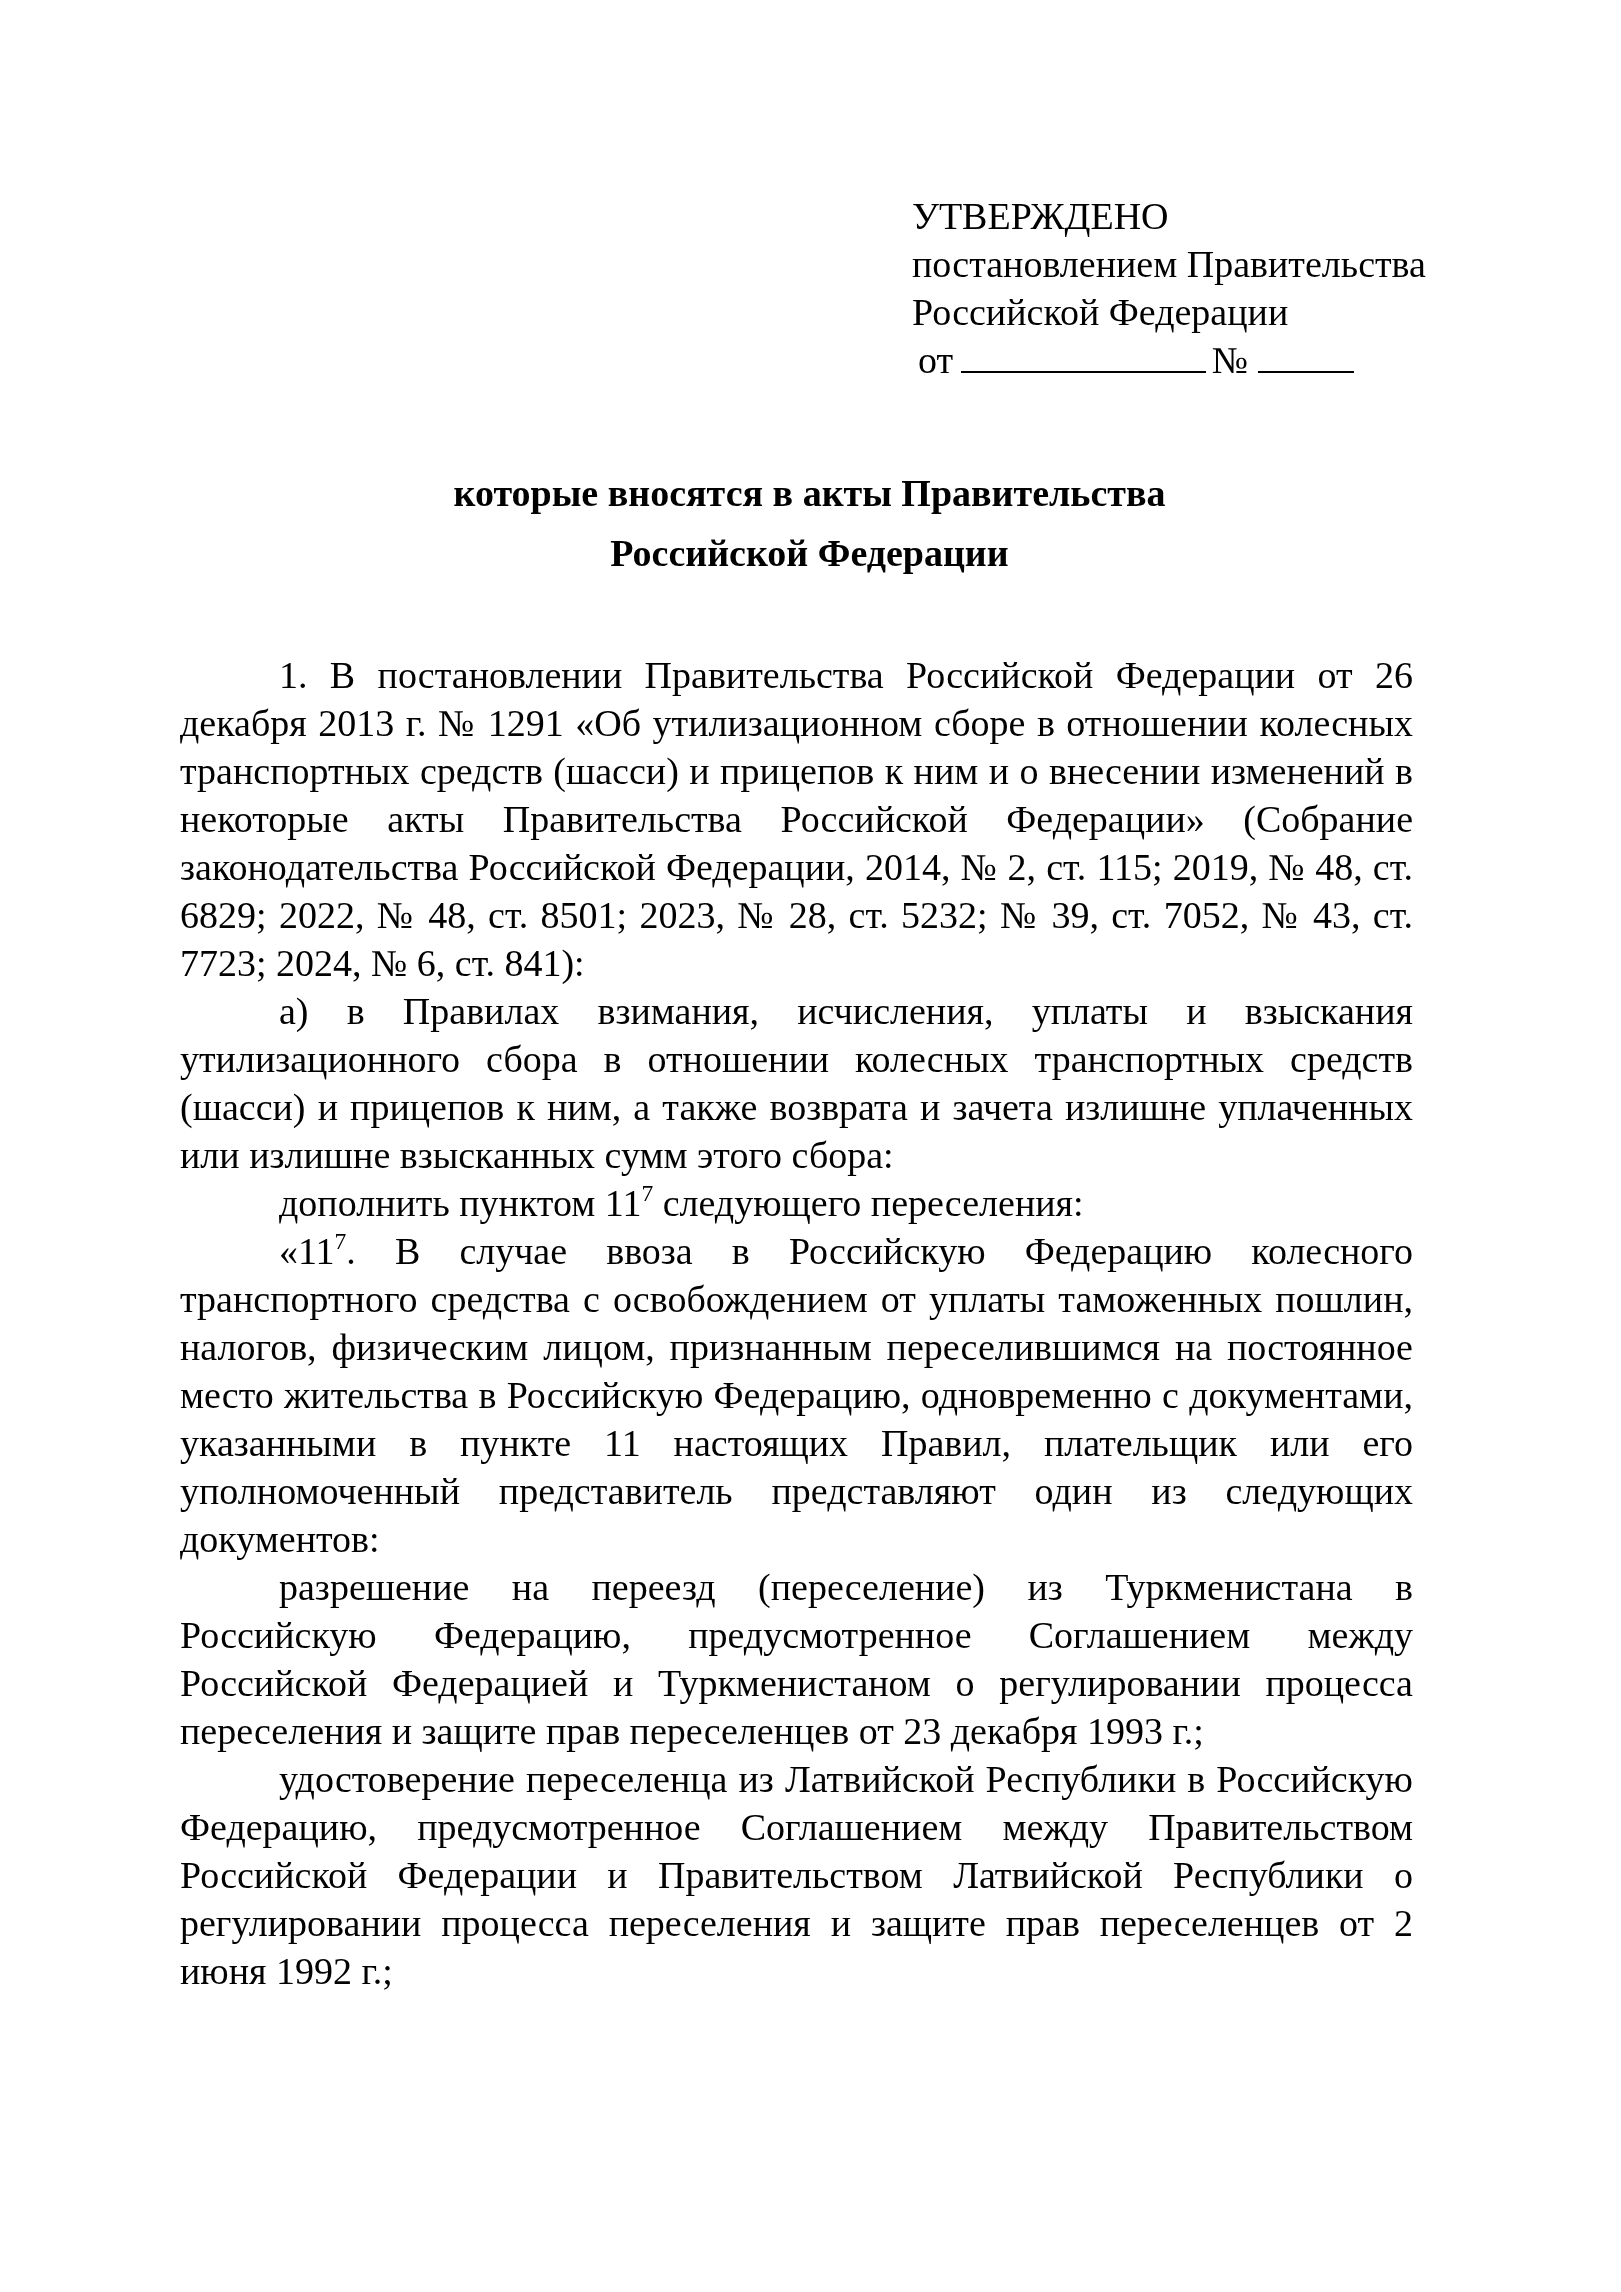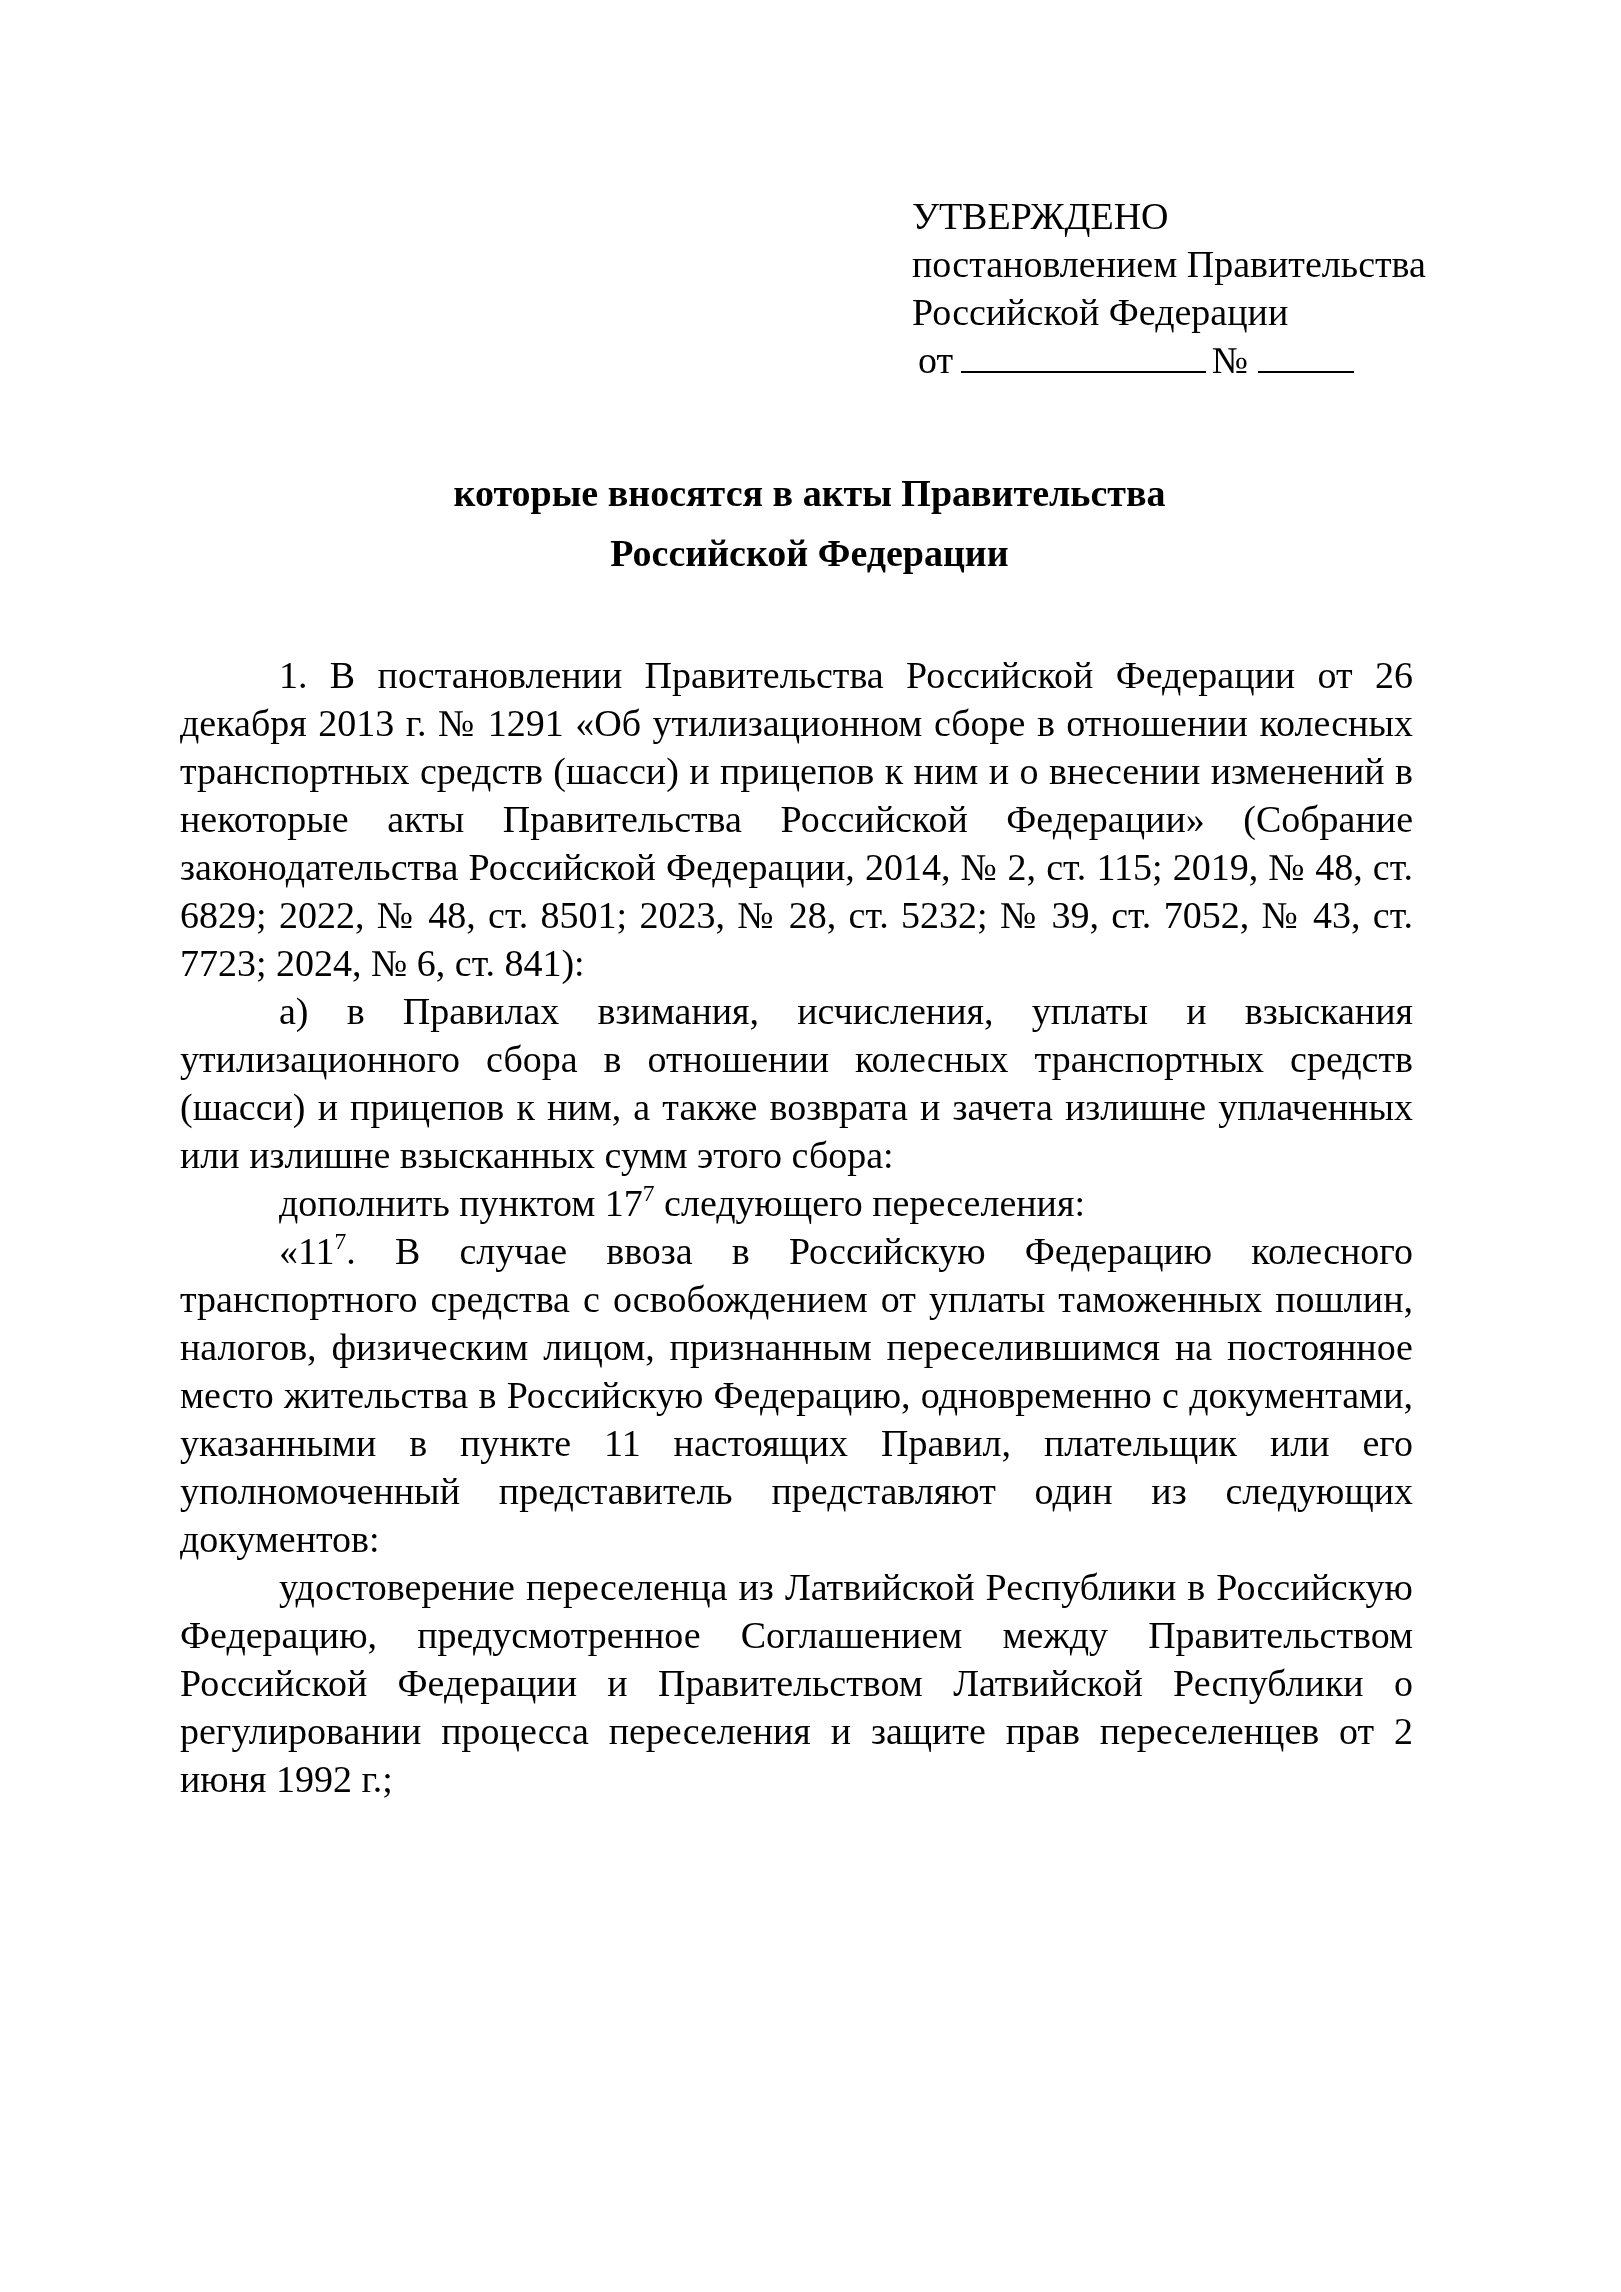--- a/index.html
+++ b/index.html
@@ -43,17 +43,18 @@
 </div>
 
 <div class="title-block">
   <div class="subtitle">которые вносятся в акты Правительства</div>
   <div class="subtitle">Российской Федерации</div>
 </div>
 
 <div class="body">
   <p>1. В постановлении Правительства Российской Федерации от 26 декабря 2013 г. № 1291 «Об утилизационном сборе в отношении колесных транспортных средств (шасси) и прицепов к ним и о внесении изменений в некоторые акты Правительства Российской Федерации» (Собрание законодательства Российской Федерации, 2014, № 2, ст. 115; 2019, № 48, ст. 6829; 2022, № 48, ст. 8501; 2023, № 28, ст. 5232; № 39, ст. 7052, № 43, ст. 7723; 2024, № 6, ст. 841):</p>
   <p>а) в Правилах взимания, исчисления, уплаты и взыскания утилизационного сбора в отношении колесных транспортных средств (шасси) и прицепов к ним, а также возврата и зачета излишне уплаченных или излишне взысканных сумм этого сбора:</p>
-  <p><span>дополнить пунктом 17</span><sup>7</sup><span> следующего переселения:</span></p>
+  <p><span>дополнить пунктом 11</span><sup>7</sup><span> следующего переселения:</span></p>
   <p><span>«11</span><sup>7</sup><span>. В случае ввоза в Российскую Федерацию колесного транспортного средства с освобождением от уплаты таможенных пошлин, налогов, физическим лицом, признанным переселившимся на постоянное место жительства в Российскую Федерацию, одновременно с документами, указанными в пункте 11 настоящих Правил, плательщик или его уполномоченный представитель представляют один из следующих документов:</span></p>
+  <p>разрешение на переезд (переселение) из Туркменистана в Российскую Федерацию, предусмотренное Соглашением между Российской Федерацией и Туркменистаном о регулировании процесса переселения и защите прав переселенцев от 23 декабря 1993 г.;</p>
   <p>удостоверение переселенца из Латвийской Республики в Российскую Федерацию, предусмотренное Соглашением между Правительством Российской Федерации и Правительством Латвийской Республики о регулировании процесса переселения и защите прав переселенцев от 2 июня 1992 г.;</p>
 </div>
 
 
 </body></html>

